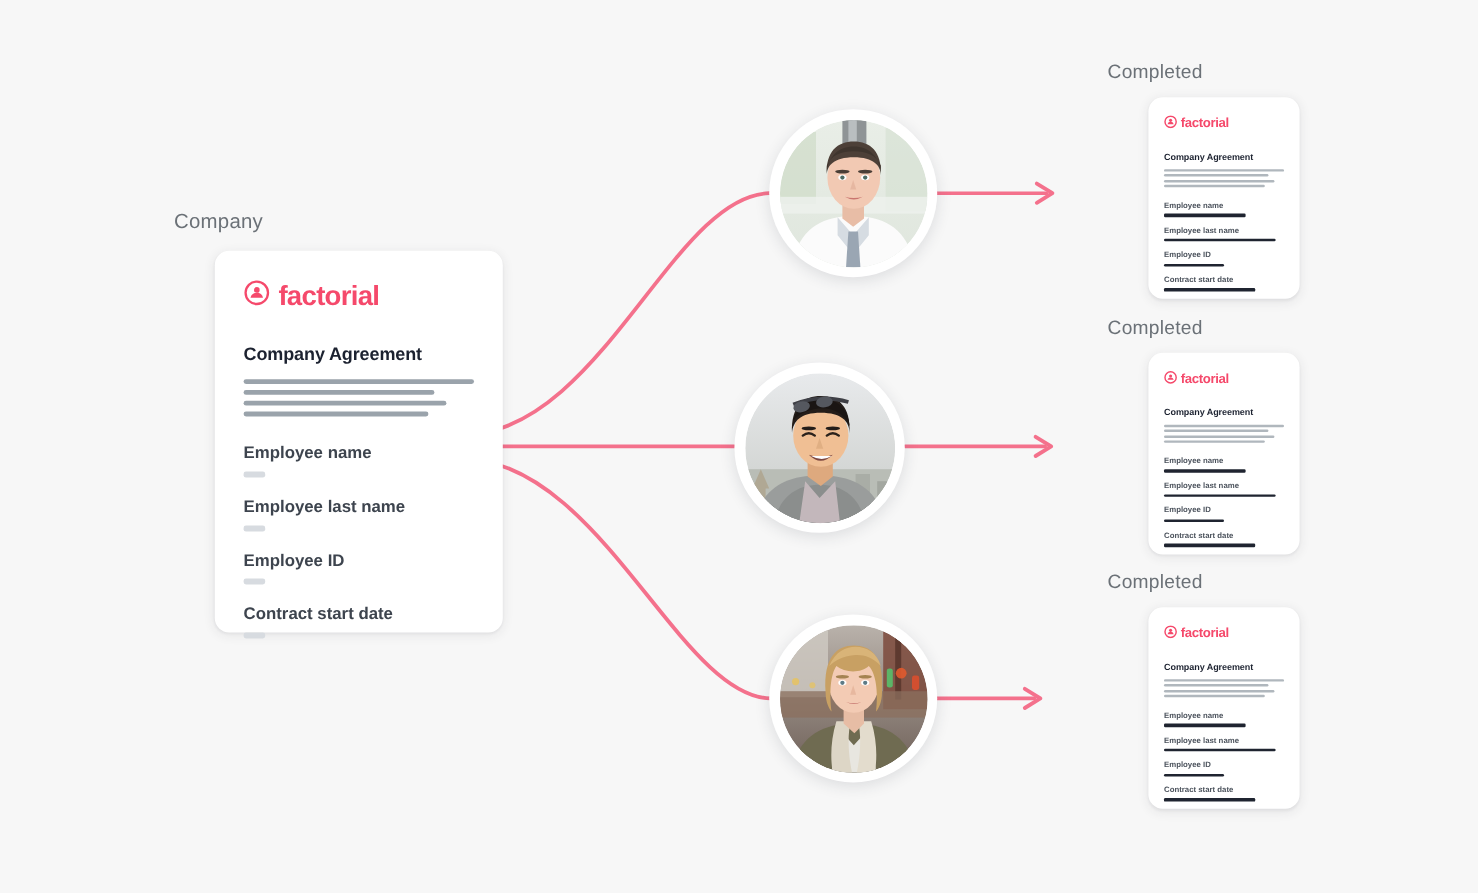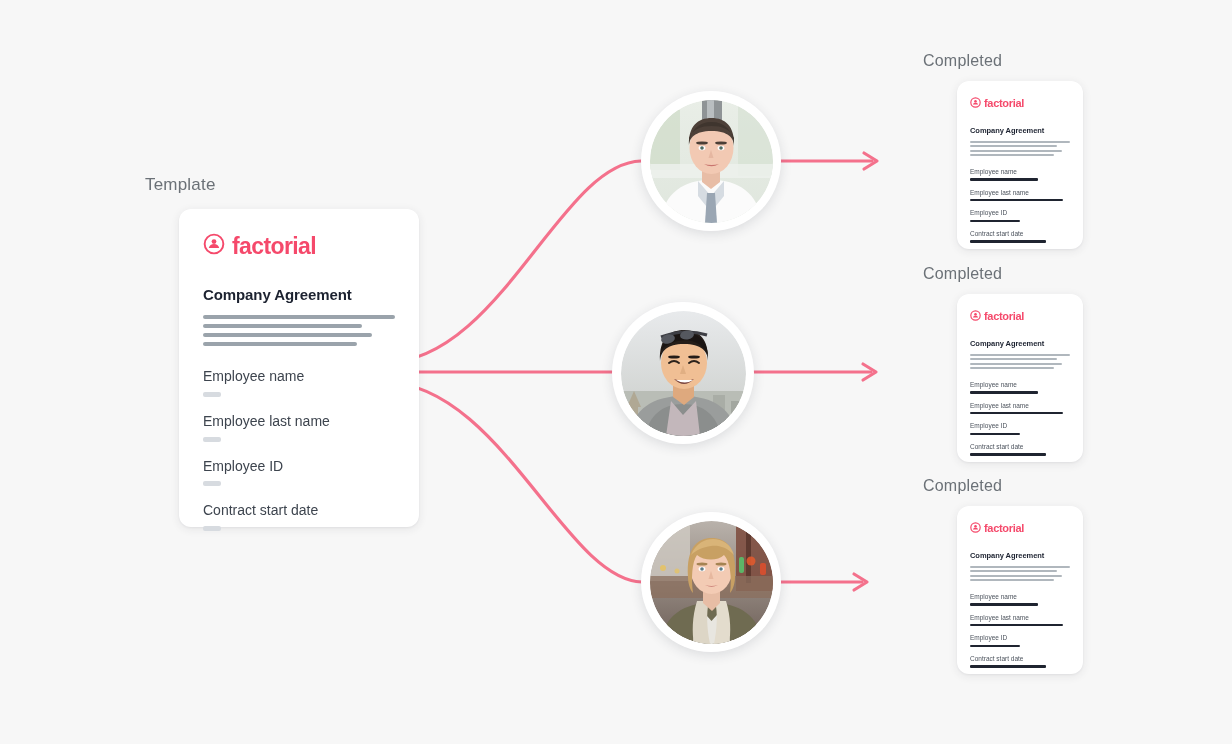--- a/index.html
+++ b/index.html
@@ -87,21 +87,21 @@
   }
 
   .body-lines { margin-top: 12px; }
   .body-lines .bline {
     height: 4px;
     background: #9aa3ab;
     border-radius: 2px;
     margin-bottom: 5px;
   }
 
-  .fields { margin-top: 22px; }
+  .fields { margin-top: 22px; font-weight: bold; }
   .field { margin-bottom: 16px; }
   #template-card .field-label {
     font-size: 14px;
     color: #3d444e;
     line-height: 1.2;
   }
   #template-card .field-value {
     margin-top: 7px;
     height: 5px;
     width: 18px;
@@ -179,21 +179,21 @@
     <path class="head" d="M 864,153 L 877,161 L 864,169"></path>
 
     <path class="flow-thin" d="M 754,372 L 871,372"></path>
     <path class="head" d="M 863,364 L 876,372 L 863,380"></path>
 
     <path class="flow-thin" d="M 781,582 L 862,582"></path>
     <path class="head" d="M 854,574 L 867,582 L 854,590"></path>
   </svg>
 
   <div id="template-group">
-    <div class="column-label">Template</div>
+    <div class="column-label">Company</div>
 
     <div class="doc-card" id="template-card">
 
       <div class="logo">
         <span class="logo-mark">
           <svg width="22" height="22" viewBox="0 0 24 24">
             <circle cx="12" cy="12" r="10.2" fill="none" stroke="#f5496b" stroke-width="2.1"></circle>
             <circle cx="12" cy="9.4" r="2.6" fill="#f5496b"></circle>
             <path d="M6.3 16.4 a5.9 5.9 0 0 1 11.4 0 z" fill="#f5496b"></path>
           </svg>

